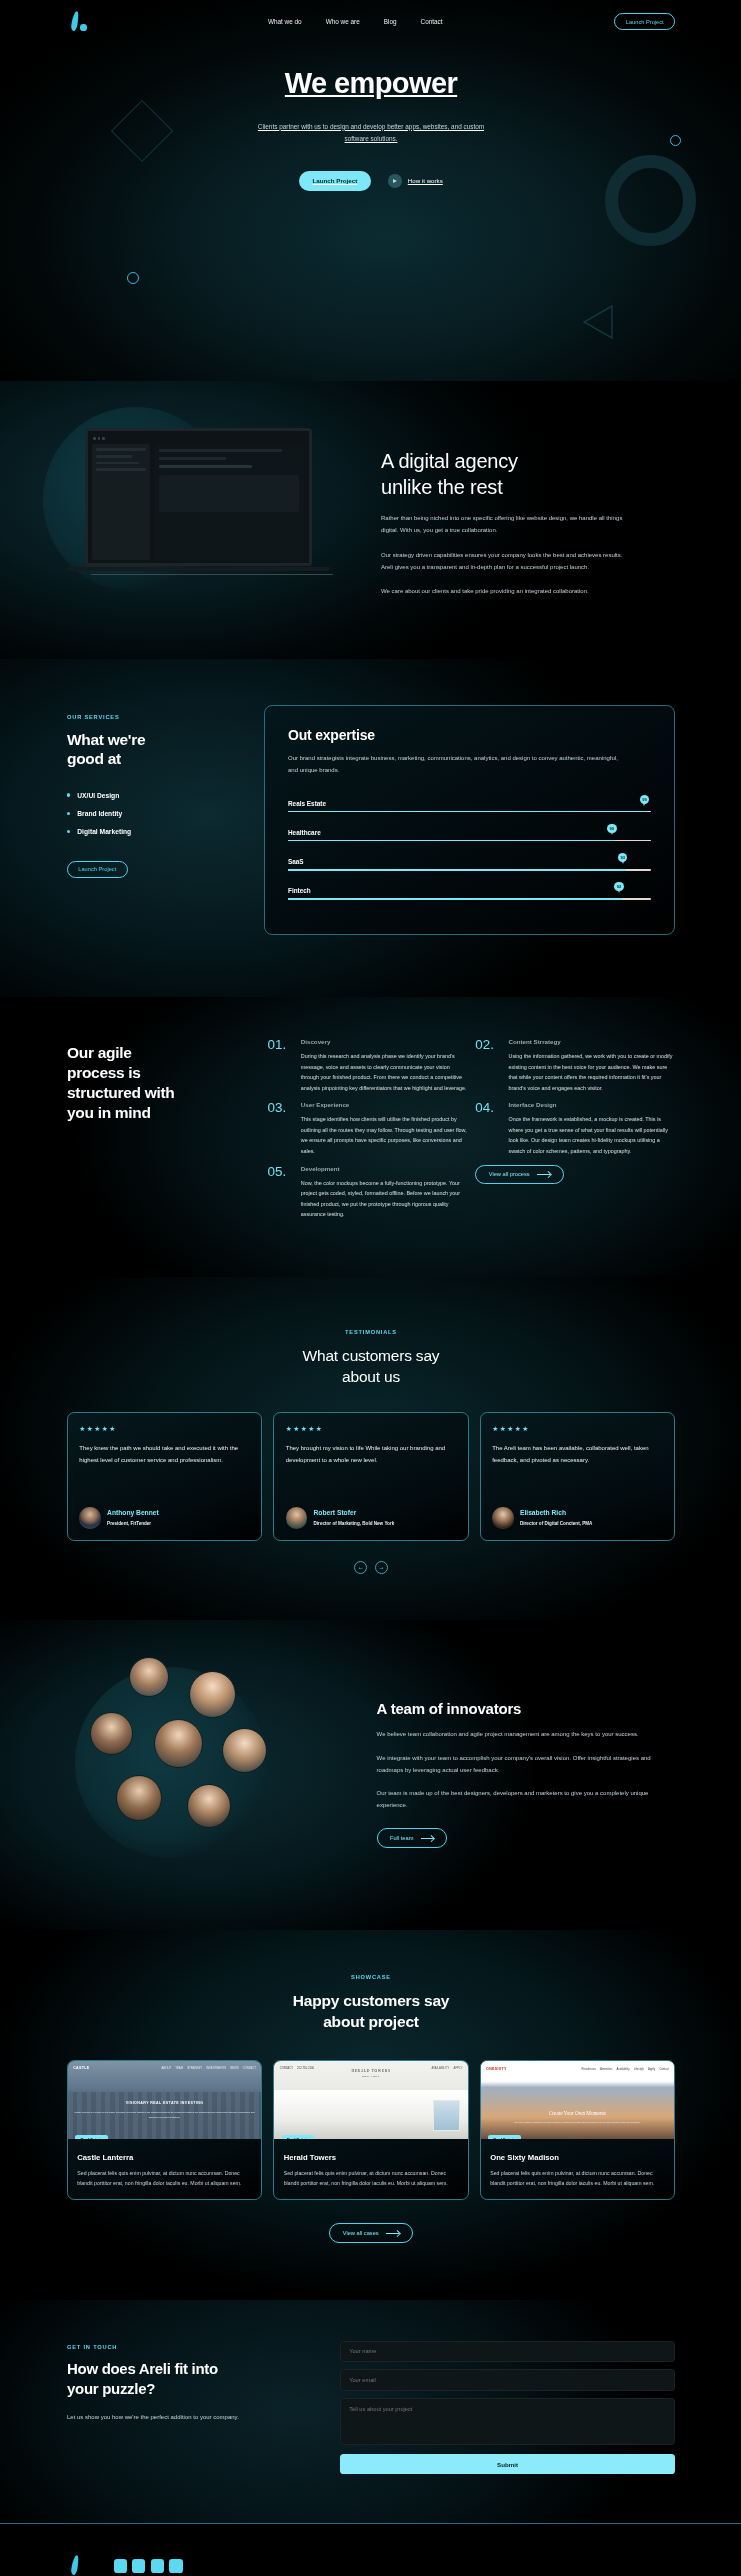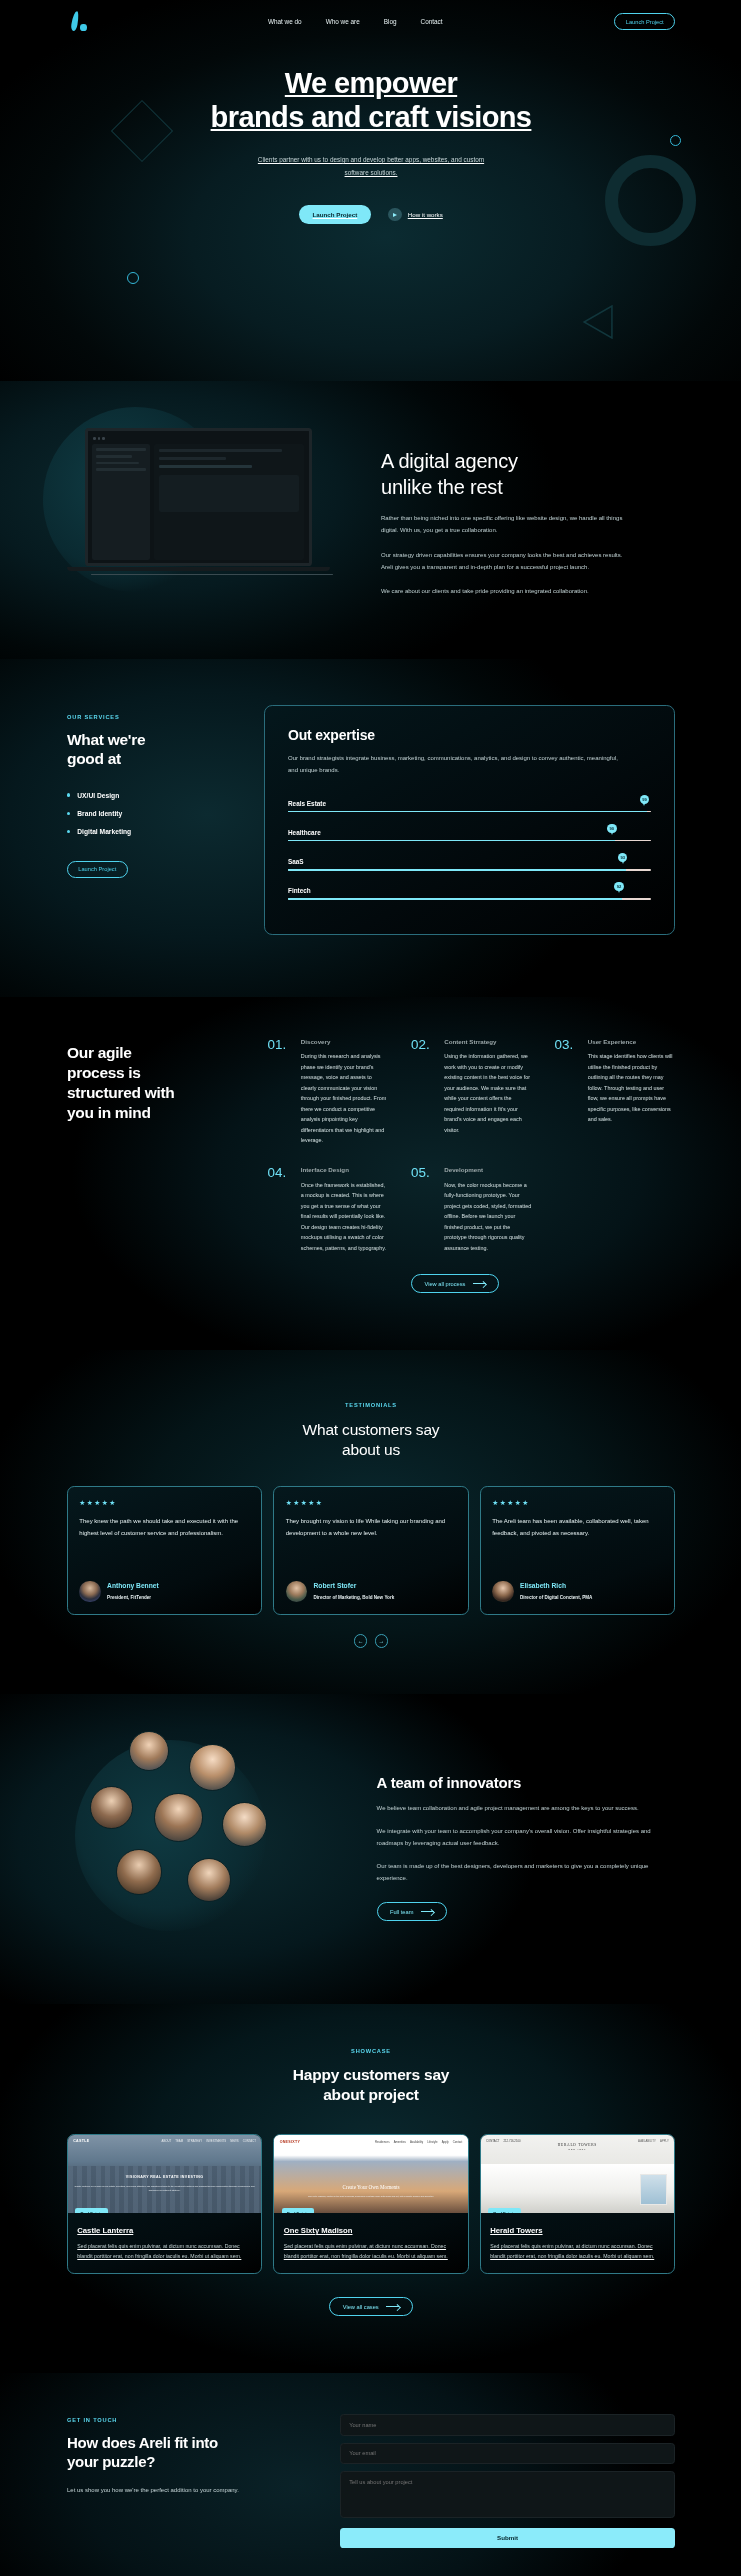--- a/index.html
+++ b/index.html
@@ -165,21 +165,21 @@
   .track .fill{ position:absolute; left:0;top:0;bottom:0; background:#7FE8F8; }
 
   
   .process{
     position:relative; padding:41px 0 57px;
     background:radial-gradient(422px 237px at 58% 50%, #0a2328 0%, #041317 50%, #000 85%), #000;
   }
   .process .wrap{ display:flex; gap:20.6px; }
   .proc-left{ width:180px; padding-top:5.2px; }
   .proc-left h2{ font-size:15.5px; line-height:1.3; font-weight:700; letter-spacing:-0.3px; }
-  .proc-grid{ flex:1; display:grid; grid-template-columns:1fr 1fr 1fr; column-gap:23px; row-gap:20.6px; }
+  .proc-grid{ flex:1; display:grid; grid-template-columns:1fr 1fr; column-gap:23px; row-gap:20.6px;gap:8px; }
   .step{ display:flex; gap:6.2px; }
   .step .num{ color:#6FE0F5; font-size:13.4px; font-weight:500; line-height:1; flex:none; width:27px; }
   .step .st-body h4{ font-size:6.2px; color:#9AA6A8; font-weight:700; }
   .step .st-body p{ font-size:5.4px; line-height:1.95; color:#D3E0E1; margin-top:6.2px; }
   .proc-cta{ grid-column:2; justify-self:start; align-self:start; }
   .btn-arrow{ display:inline-flex; align-items:center; gap:7.2px; border:0.5px solid #4FD3EE; color:#7FE8F8;
      border-radius:515px; padding:5.7px 12.4px; font-size:5.7px; cursor:pointer; }
   .arrow-r{ width:13.4px;height:0.5px;background:#7FE8F8;position:relative; }
   .arrow-r:after{ content:""; position:absolute; right:0; top:-1.5px; width:3.6px;height:3.6px;
      border-top:0.5px solid #7FE8F8; border-right:0.5px solid #7FE8F8; transform:rotate(45deg); }
@@ -239,21 +239,20 @@
   
   .showcase{
     position:relative; padding:44px 0 57px; text-align:center;
     background:radial-gradient(453px 268px at 50% 38%, #0a272d 0%, #04161a 48%, #000 84%), #000;
   }
   .showcase h2{ font-size:15.5px; line-height:1.32; font-weight:700; margin-top:11.3px; letter-spacing:-0.2px; }
   .pcards{ display:flex; gap:11.3px; margin-top:28px; text-align:left; }
   .pcard{
     flex:1; border:0.5px solid #2f7a88; border-radius:7.2px; overflow:hidden;
     background:linear-gradient(160deg,#05181d 0%,#020b0e 70%,#000 100%);
-    text-decoration:underline;
   }
   .thumb{ height:78px; position:relative; overflow:hidden; }
   .thumb .tnav{
     position:absolute; left:0; right:0; top:0; height:13.4px;
     display:flex; align-items:center; padding:0 5.2px; gap:4.1px; font-size:2.8px;
   }
   .thumb .tbrand{ font-size:3.6px; font-weight:700; letter-spacing:0.3px; }
   .thumb .tmenu{ margin-left:auto; display:flex; gap:4.1px; opacity:.85; }
   .th1{ background:linear-gradient(180deg,#7f93a6 0%,#60788d 34%,#3c4c5c 64%,#222d38 100%); }
   .th1 .tnav{ color:#fff; }
@@ -350,21 +349,20 @@
         <a href="#">Contact</a>
       </nav>
       <div class="nav-cta">
         <span class="btn-pill btn-outline">Launch Project</span>
       </div>
     </header>
 
     <div class="hero-inner">
       <h1>
         <span>We empower</span><br>
-        <span>brands and craft visions</span>
       </h1>
       <p class="sub">Clients partner with us to design and develop better apps, websites, and custom software solutions.</p>
       <div class="hero-cta">
         <span class="btn-pill btn-solid">Launch Project</span>
         <span class="howit">
           <span class="play">
               <i></i>
             </span>
           <span>How it works</span>
         </span>
@@ -673,62 +671,62 @@
             <div class="hp">Castle Lanterra is a leader in real estate investing, delivering attractive risk-adjusted returns to its investment partners and building thriving communities through a disciplined and disciplined investment strategy.</div>
             <span class="badge">Real Estate</span>
           </div>
           <div class="pbody">
             <h4>Castle Lanterra</h4>
             <p>Sed placerat felis quis enim pulvinar, at dictum nunc accumsan. Donec blandit porttitor erat, non fringilla dolor iaculis eu. Morbi ut aliquam sem.</p>
           </div>
         </div>
 
         <div class="pcard">
+          <div class="thumb th3">
+            <div class="room"></div>
+            <div class="win"></div>
+            <div class="tnav">
+              <span>CONTACT</span>
+              <span>212.716.2100</span>
+              <span class="tmenu">
+                <span>AVAILABILITY</span>
+                <span>APPLY</span>
+              </span>
+            </div>
+            <div class="ctr">
+              <div class="nm">HERALD TOWERS</div>
+              <div class="ny">NEW YORK</div>
+            </div>
+            <span class="badge">Real Estate</span>
+          </div>
+          <div class="pbody">
+            <h4>Herald Towers</h4>
+            <p>Sed placerat felis quis enim pulvinar, at dictum nunc accumsan. Donec blandit porttitor erat, non fringilla dolor iaculis eu. Morbi ut aliquam sem.</p>
+          </div>
+        </div>
+
+        <div class="pcard">
           <div class="thumb th2">
             <div class="tnav">
               <span class="tbrand">ONESIXTY</span>
               <span class="tmenu">
                 <span>Residences</span>
                 <span>Amenities</span>
                 <span>Availability</span>
                 <span>Lifestyle</span>
                 <span>Apply</span>
                 <span>Contact</span>
               </span>
             </div>
             <div class="hl">Create Your Own Moments</div>
             <div class="hp">One Sixty Madison, located in the heart of NoMad, possesses a rentable allure both inside and out, with exquisite finishes and amenities.</div>
             <span class="badge">Real Estate</span>
           </div>
           <div class="pbody">
             <h4>One Sixty Madison</h4>
-            <p>Sed placerat felis quis enim pulvinar, at dictum nunc accumsan. Donec blandit porttitor erat, non fringilla dolor iaculis eu. Morbi ut aliquam sem.</p>
-          </div>
-        </div>
-
-        <div class="pcard">
-          <div class="thumb th3">
-            <div class="room"></div>
-            <div class="win"></div>
-            <div class="tnav">
-              <span>CONTACT</span>
-              <span>212.716.2100</span>
-              <span class="tmenu">
-                <span>AVAILABILITY</span>
-                <span>APPLY</span>
-              </span>
-            </div>
-            <div class="ctr">
-              <div class="nm">HERALD TOWERS</div>
-              <div class="ny">NEW YORK</div>
-            </div>
-            <span class="badge">Real Estate</span>
-          </div>
-          <div class="pbody">
-            <h4>Herald Towers</h4>
             <p>Sed placerat felis quis enim pulvinar, at dictum nunc accumsan. Donec blandit porttitor erat, non fringilla dolor iaculis eu. Morbi ut aliquam sem.</p>
           </div>
         </div>
 
       </div>
 
       <span class="btn-arrow">
         <span>View all cases</span>
         <span class="arrow-r"></span>
       </span>

